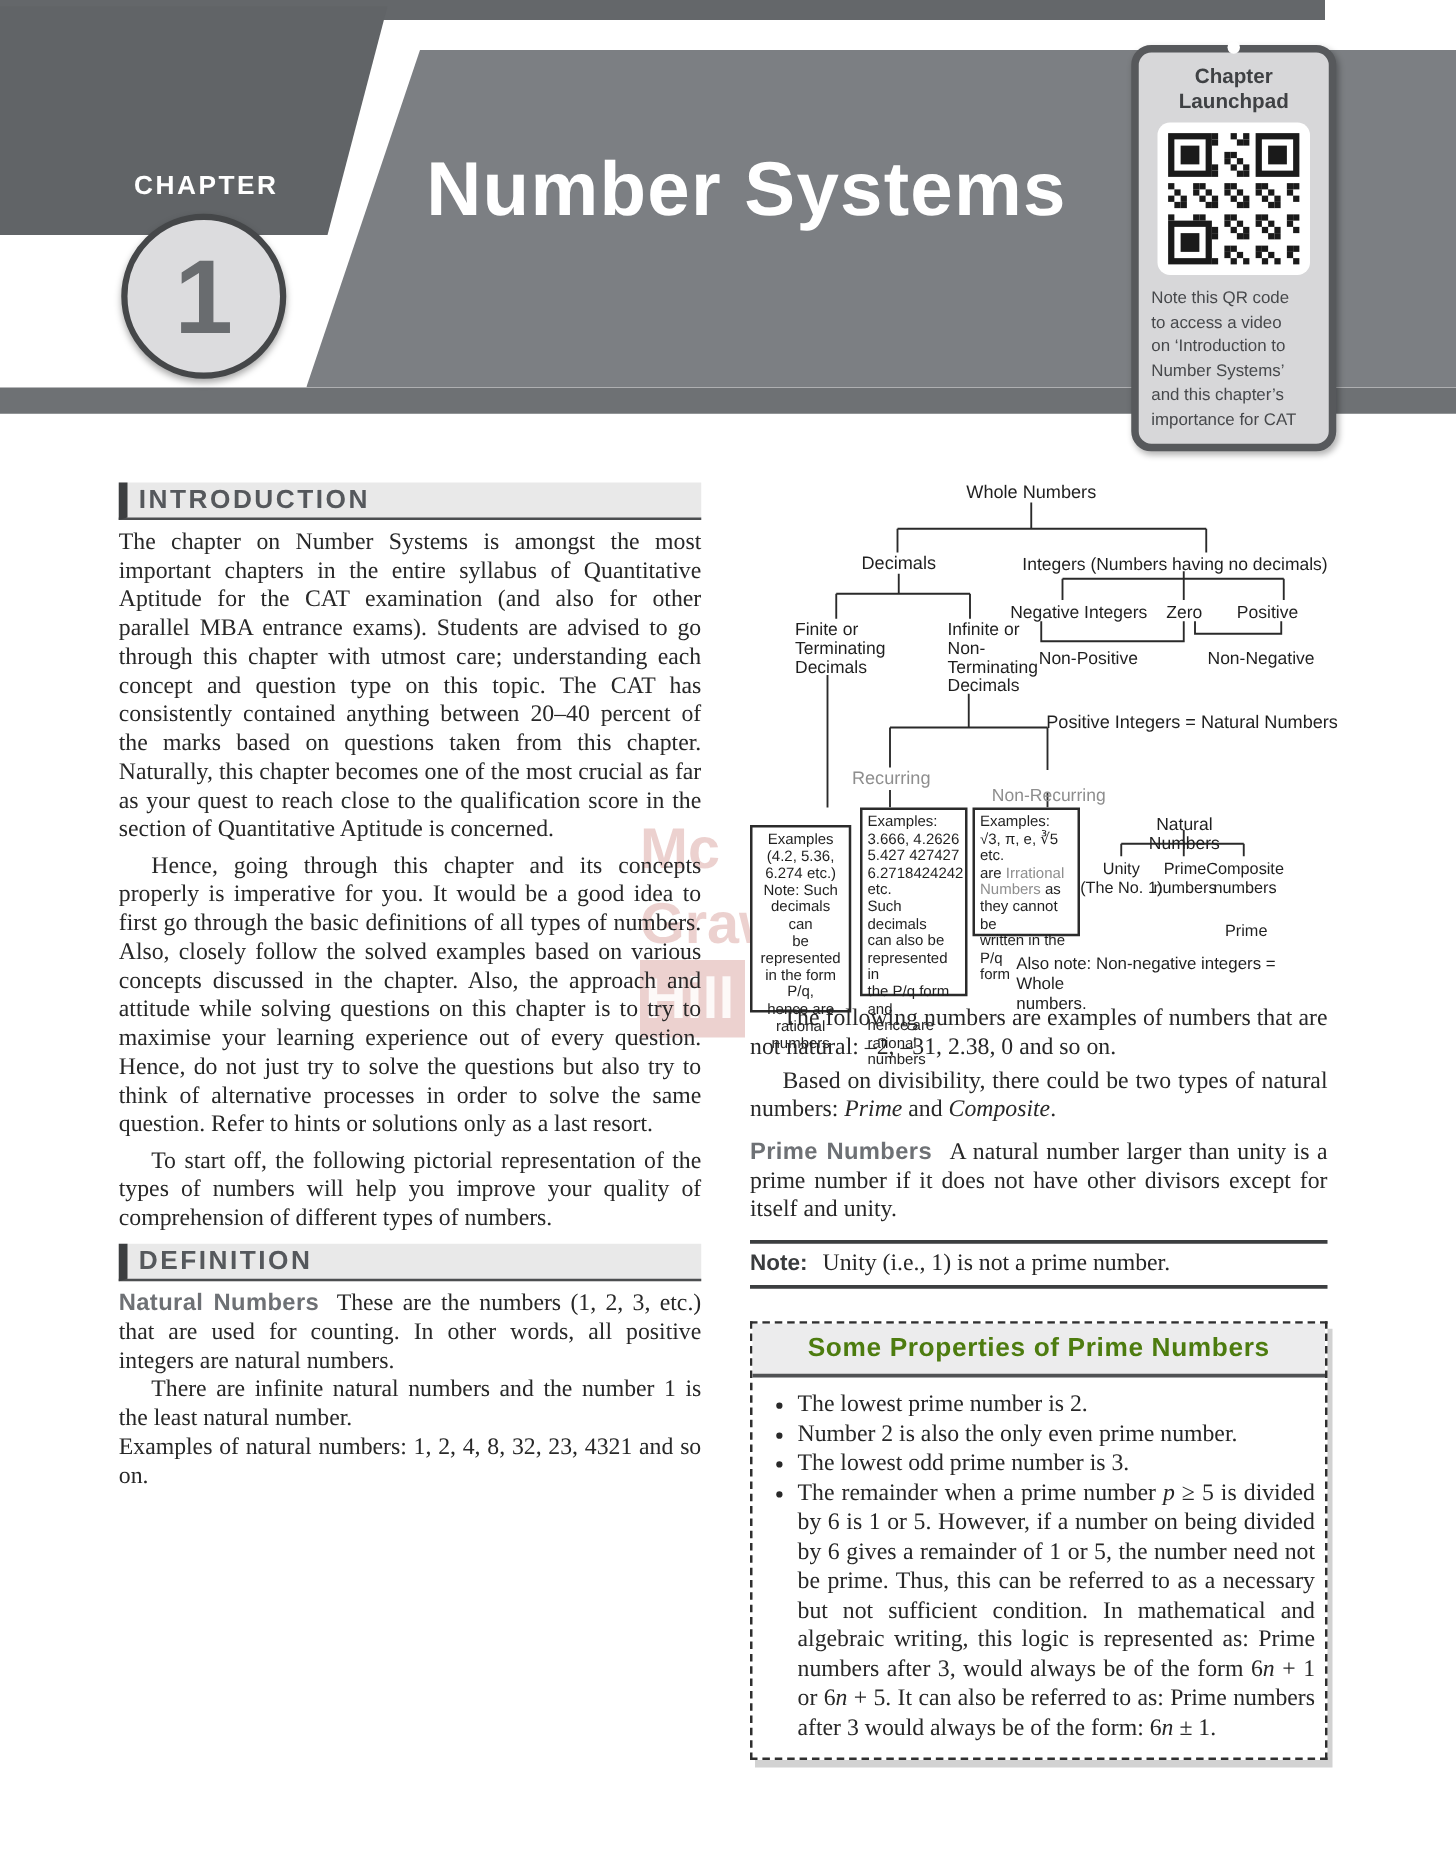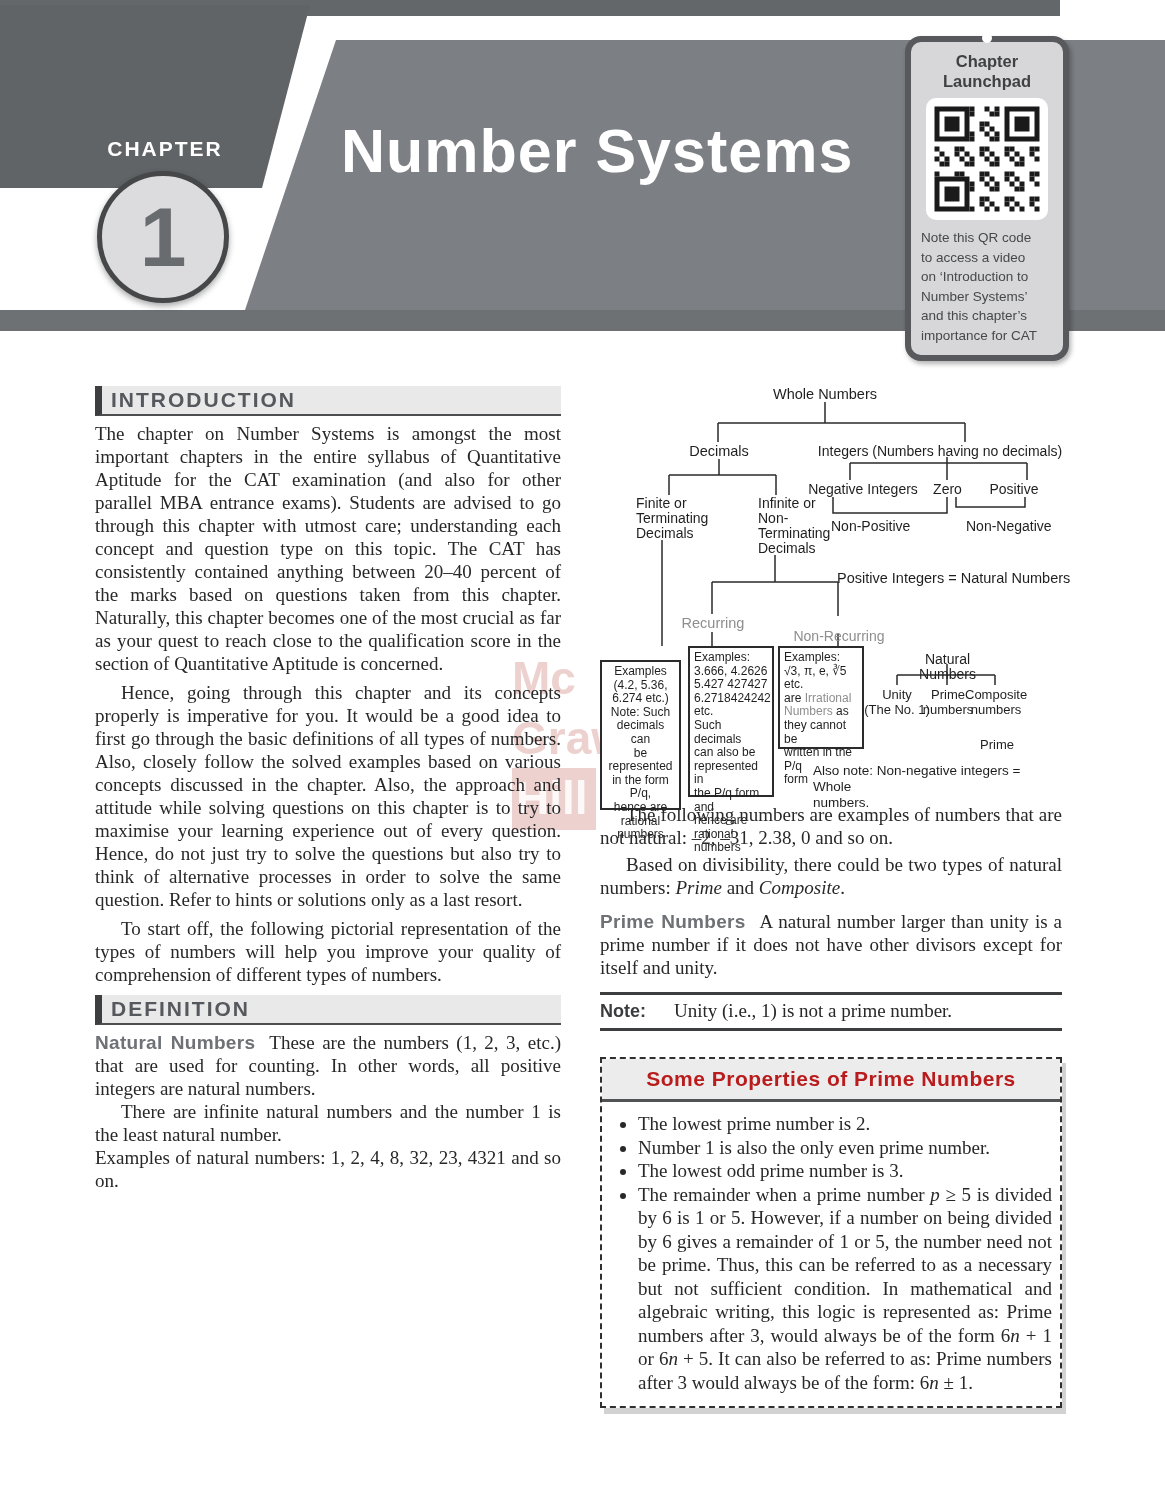--- a/index.html
+++ b/index.html
@@ -52,27 +52,27 @@
   .mt0{margin-top:0;}
   .sub-head{font-family:"Liberation Sans",sans-serif;font-weight:bold;font-size:19px;
           color:#6e7175;letter-spacing:.3px;margin-right:14px;}
   .def-bar{margin-top:9px;}
 
   .right-text{position:absolute;left:600px;top:803px;width:462px;z-index:1;}
   .right-text .body-p{margin-top:0;}
   .note-box{margin-top:13px;border-top:3px solid #3c3e40;border-bottom:3px solid #3c3e40;
           padding:5px 0 6px 0;font-size:19px;}
   .note-label{font-family:"Liberation Sans",sans-serif;font-weight:bold;font-size:18px;
-          color:#3a3c3e;margin-right:28px;text-align:center;}
+          color:#3a3c3e;margin-right:12px;text-align:center;}
 
   .props-box{margin-top:26px;border:2px dashed #2f2f2f;background:#fff;
           box-shadow:4px 6px 0 #d2d2d2;}
   .props-title{background:#ececed;border-bottom:3px solid #505254;text-align:center;
           font-family:"Liberation Sans",sans-serif;font-weight:bold;font-size:21px;
-          color:#b91c1c;letter-spacing:.5px;padding:8px 12px;}
+          color:#4d7c0f;letter-spacing:.5px;padding:8px 12px;}
   .props-list{margin:10px 0 12px 0;padding-left:36px;}
   .props-list li{font-size:19px;line-height:23.5px;text-align:justify;padding-right:8px;}
 
   
   .diagram{position:absolute;left:595px;top:385px;width:570px;height:420px;z-index:1;
           font-family:"Liberation Sans",sans-serif;color:#1f1f1f;}
   .diagram svg{position:absolute;left:0;top:0;}
   .dlab{position:absolute;font-size:14.5px;line-height:15px;}
   .pre{white-space:pre-line;}
   .ctr{text-align:center;}
@@ -319,20 +319,20 @@
     <p class="body-p" style="margin-top:11px;"><span class="sub-head">Prime Numbers</span><span>A natural number larger than unity is a prime number if it does not have other divisors except for itself and unity.</span></p>
 
     <div class="note-box">
       <span class="note-label">Note:</span><span>Unity (i.e., 1) is not a prime number.</span>
     </div>
 
     <div class="props-box">
       <div class="props-title">Some Properties of Prime Numbers</div>
       <ul class="props-list">
         <li>The lowest prime number is 2.</li>
-        <li>Number 1 is also the only even prime number.</li>
+        <li>Number 2 is also the only even prime number.</li>
         <li>The lowest odd prime number is 3.</li>
         <li><span>The remainder when a prime number </span><i>p</i><span> ≥ 5 is divided by 6 is 1 or 5. However, if a number on being divided by 6 gives a remainder of 1 or 5, the number need not be prime. Thus, this can be referred to as a necessary but not sufficient condition. In mathematical and algebraic writing, this logic is represented as: Prime numbers after 3, would always be of the form 6</span><i>n</i><span> + 1 or 6</span><i>n</i><span> + 5. It can also be referred to as: Prime numbers after 3 would always be of the form: 6</span><i>n</i><span> ± 1.</span></li>
       </ul>
     </div>
   </div>
 
 </div>
 
 </body></html>

